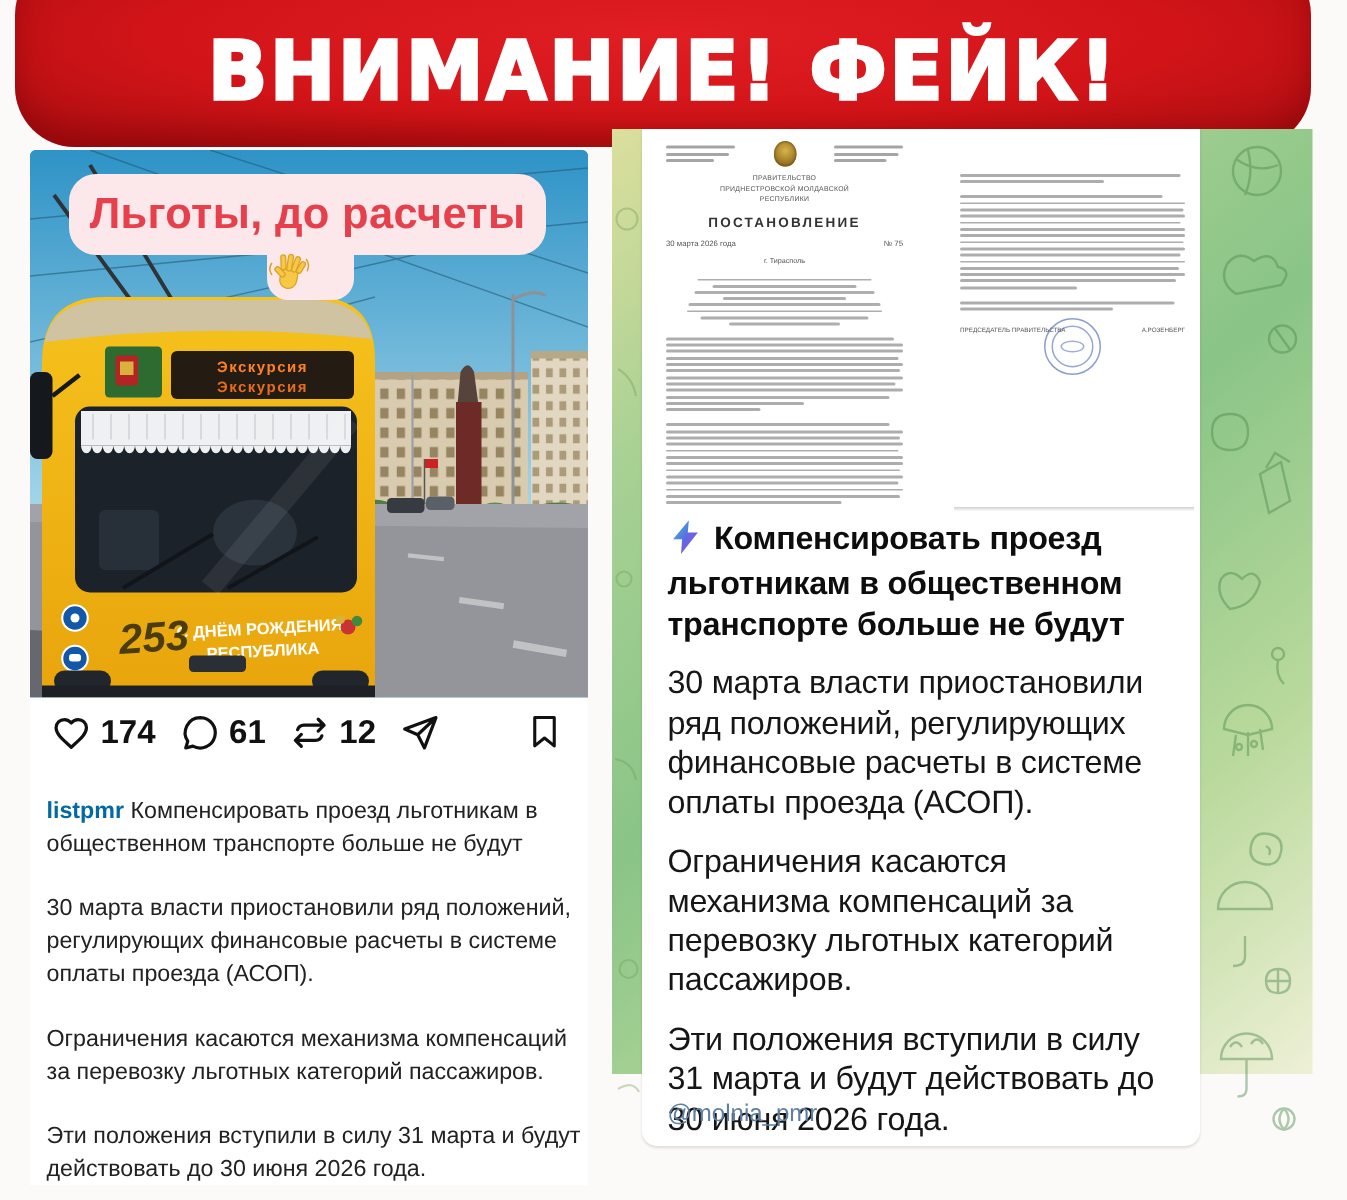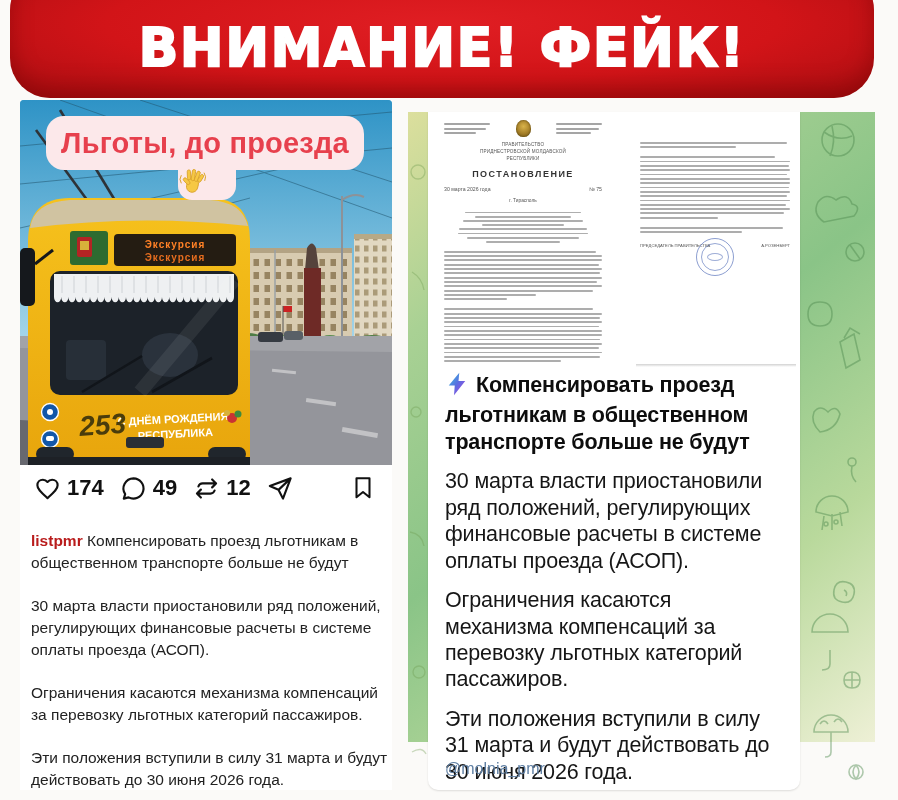--- a/index.html
+++ b/index.html
@@ -31,25 +31,25 @@
   .ig-actions{position:absolute;left:0;top:365px;width:372px;height:46px;
             display:flex;align-items:center;padding-left:14px;box-sizing:border-box;}
   .act{display:flex;align-items:center;margin-right:16px;}
   .act svg{display:block;}
   .cnt{font-size:22px;font-weight:600;color:#111;margin-left:6px;}
   .bookmark{position:absolute;right:16px;top:9px;}
 
   .ig-caption{position:absolute;left:11px;top:430px;width:358px;color:#222;
             font-size:15.5px;line-height:1.42;}
   .ig-caption p{margin:0 0 21px 0;}
-  .ig-user{font-weight:bold;color:#b91c1c;}
+  .ig-user{font-weight:bold;color:#0369a1;}
   .ig-time{color:#9a9a9a;font-size:13.5px;margin-top:-14px;}
 
   
-  .tg-panel{position:absolute;left:408px;top:112px;width:467px;height:630px;
+  .tg-panel{position:absolute;left:408px;top:86px;width:467px;height:630px;
             background:linear-gradient(140deg,#dcdf9d 0%,#a9d194 22%,#8ac487 48%,#b9d99c 75%,#eef0d6 100%);}
   .tg-doodles{position:absolute;right:0;top:0;width:75px;height:678px;opacity:.45;}
   .tg-doodles-left{position:absolute;left:0;top:0;width:20px;height:678px;opacity:.35;}
   .tg-bubble{position:absolute;left:20px;top:0;width:372px;height:678px;background:#ffffff;
             border-radius:0 0 10px 10px;box-shadow:0 1px 2px rgba(0,0,0,.12);}
 
   
   .doc{position:absolute;left:0;top:2px;width:372px;height:256px;color:#4a4a4a;}
   .doc-page1{position:absolute;left:16px;top:6px;width:158px;}
   .doc-page2{position:absolute;left:212px;top:6px;width:150px;}
@@ -202,21 +202,21 @@
         <circle cx="30" cy="312" r="3" fill="#fff"></circle>
         <circle cx="30" cy="339" r="8.5" fill="#1257a8" stroke="#fff" stroke-width="1.4"></circle>
         <rect x="26" y="336" width="8" height="5" rx="2" fill="#fff"></rect>
         <rect x="16" y="347" width="38" height="14" rx="7" fill="#20262c"></rect>
         <rect x="188" y="347" width="38" height="14" rx="7" fill="#20262c"></rect>
         <rect x="106" y="337" width="38" height="11" rx="3" fill="#2a2f35"></rect>
         <rect x="8" y="357" width="222" height="8" fill="#1d2126"></rect>
       </svg>
 
       <div class="overlay-bubble">
-        <span>Льготы, до проезда</span>
+        <span>Льготы, до расчеты</span>
       </div>
       <div class="overlay-tab">
         <svg width="30" height="30" viewBox="0 0 48 48">
           <g transform="rotate(14 24 24)" fill="#f6c844" stroke="#daa32c" stroke-width="1.4" stroke-linejoin="round">
             <rect x="15" y="16" width="18" height="23" rx="9"></rect>
             <rect x="12" y="5" width="5.2" height="16" rx="2.6" transform="rotate(-16 14.6 13)"></rect>
             <rect x="19" y="2.6" width="5.2" height="18" rx="2.6" transform="rotate(-5 21.6 11.6)"></rect>
             <rect x="25.5" y="3.4" width="5.2" height="17" rx="2.6" transform="rotate(7 28.1 11.9)"></rect>
             <rect x="31.5" y="7" width="5.2" height="13.5" rx="2.6" transform="rotate(17 34.1 13.7)"></rect>
             <rect x="7" y="21" width="13" height="5.4" rx="2.7" transform="rotate(32 13.5 23.7)"></rect>
@@ -230,21 +230,21 @@
       <div class="act">
         <svg width="27" height="27" viewBox="0 0 24 24">
           <path d="M12 20.6 L10.7 19.4 C6 15.2 3 12.5 3 9.1 C3 6.3 5.2 4.2 7.9 4.2 C9.5 4.2 11 5 12 6.2 C13 5 14.5 4.2 16.1 4.2 C18.8 4.2 21 6.3 21 9.1 C21 12.5 18 15.2 13.3 19.4 Z" fill="none" stroke="#111" stroke-width="1.9" stroke-linejoin="round"></path>
         </svg>
         <span class="cnt">174</span>
       </div>
       <div class="act">
         <svg width="27" height="27" viewBox="0 0 24 24">
           <path d="M12 3 a9 9 0 1 1 -4.4 16.9 L3.4 21 L4.6 17 A9 9 0 0 1 12 3 Z" fill="none" stroke="#111" stroke-width="1.9" stroke-linejoin="round"></path>
         </svg>
-        <span class="cnt">49</span>
+        <span class="cnt">61</span>
       </div>
       <div class="act">
         <svg width="27" height="27" viewBox="0 0 24 24">
           <path d="M17 4 L20.5 7.5 L17 11 M20.5 7.5 H8.5 A4 4 0 0 0 4.8 10.2 M7 20 L3.5 16.5 L7 13 M3.5 16.5 H15.5 A4 4 0 0 0 19.2 13.8" fill="none" stroke="#111" stroke-width="1.9" stroke-linecap="round" stroke-linejoin="round"></path>
         </svg>
         <span class="cnt">12</span>
       </div>
       <div class="act">
         <svg width="27" height="27" viewBox="0 0 24 24">
           <path d="M21 3 L10.2 13.2 M21 3 L14.2 21 L10.2 13.2 L2.5 9.8 Z" fill="none" stroke="#111" stroke-width="1.9" stroke-linejoin="round"></path>

